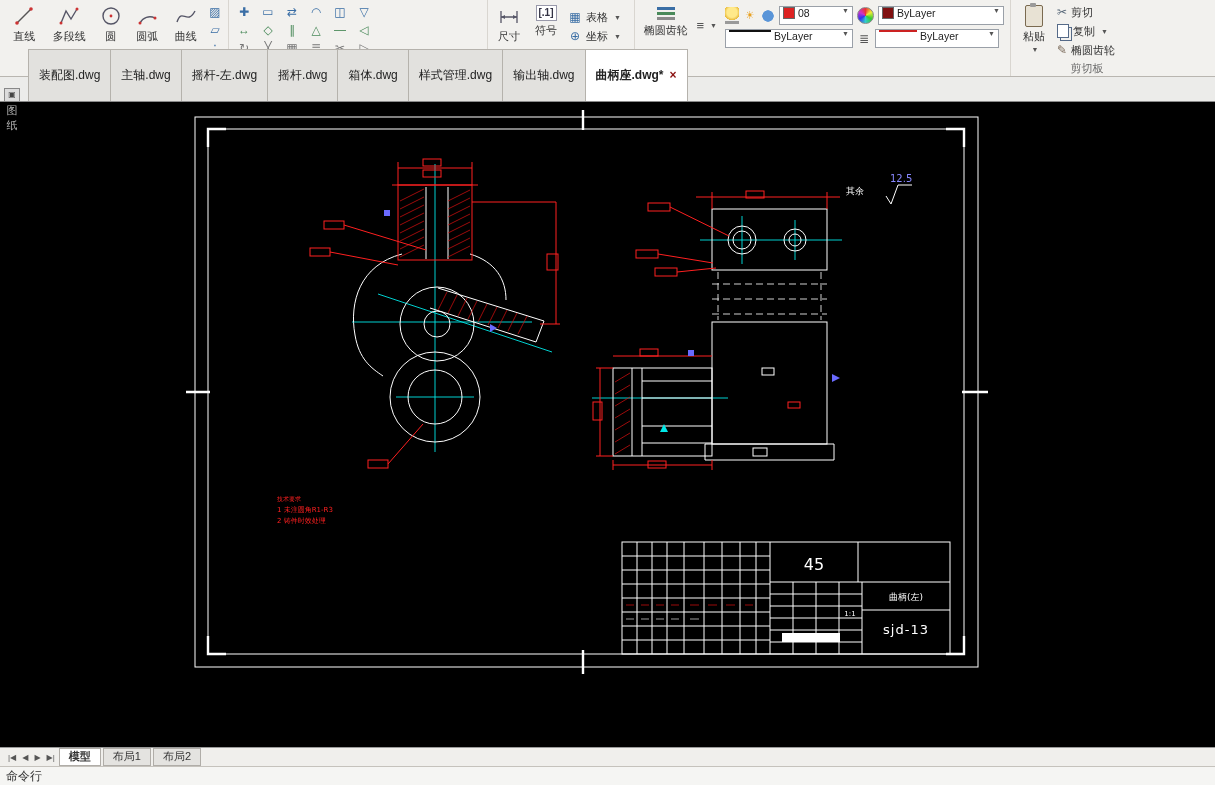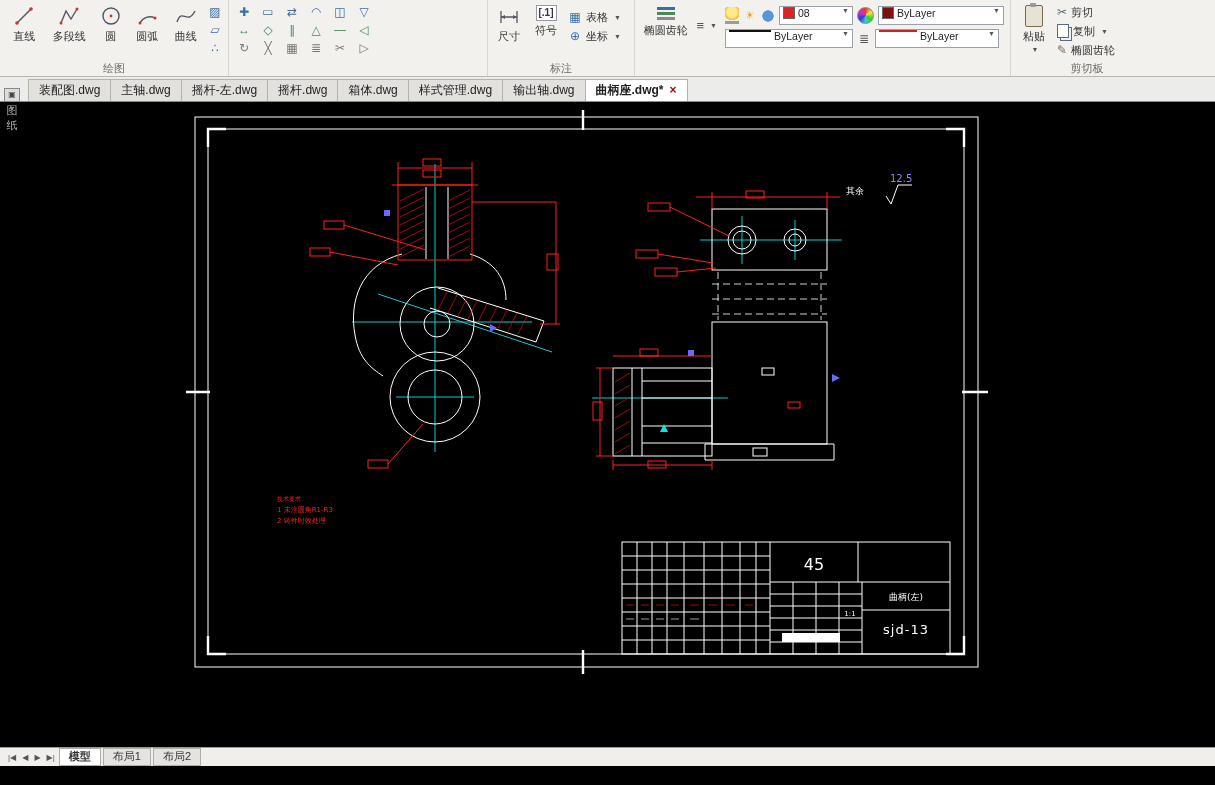--- a/index.html
+++ b/index.html
@@ -48,21 +48,21 @@
   .stackbars i:nth-child(3){background:#8a8a8a;}
   
   .ic-paste{width:16px;height:20px;background:#e8e2d4;border:1px solid #7a6a50;border-radius:2px;position:relative;}
   .ic-paste:before{content:"";position:absolute;left:4px;top:-3px;width:6px;height:4px;background:#9a9a9a;border-radius:1px;}
   .ic-copy{width:10px;height:12px;border:1px solid #556a88;background:#fff;box-shadow:3px 3px 0 -1px #f2f1ee,3px 3px 0 0 #556a88;}
   .clipcol{display:flex;flex-direction:column;gap:1px;padding-top:1px;}
 
   
   .tabbar{height:24px;background:#ececea;display:flex;align-items:flex-end;padding-left:28px;
           border-bottom:1px solid #8a8a8a;flex:none;}
-  .ftab{height:19px;line-height:19px;padding:1px 10px;font-size:12px;color:#222;border:1px solid #b5b2ac;
+  .ftab{height:19px;line-height:19px;padding:16px 10px;font-size:12px;color:#222;border:1px solid #b5b2ac;
         border-bottom:none;background:#e2e1de;white-space:nowrap;margin-right:-1px;}
   .ftab.active{background:#fff;font-weight:bold;display:flex;align-items:center;gap:6px;}
   .ftab .close{color:#8a1010;font-weight:bold;font-size:12px;cursor:default;}
 
   
   .canvas{height:645px;position:relative;background:#000;flex:none;}
   .canvas svg{display:block;}
   .palette{position:absolute;left:1px;top:-14px;width:22px;display:flex;flex-direction:column;
            align-items:center;gap:2px;z-index:5;}
   .palette .pico{width:14px;height:12px;border:1px solid #888;background:#dcdcdc;font-size:8px;
@@ -401,14 +401,15 @@
   <div class="layoutbar">
     <span class="navarr">|◀</span>
     <span class="navarr">◀</span>
     <span class="navarr">▶</span>
     <span class="navarr">▶|</span>
     <span class="ltab active">模型</span>
     <span class="ltab">布局1</span>
     <span class="ltab">布局2</span>
   </div>
 
+  <div class="cmdline">命令行</div>
 
 </div>
 
 </body></html>

